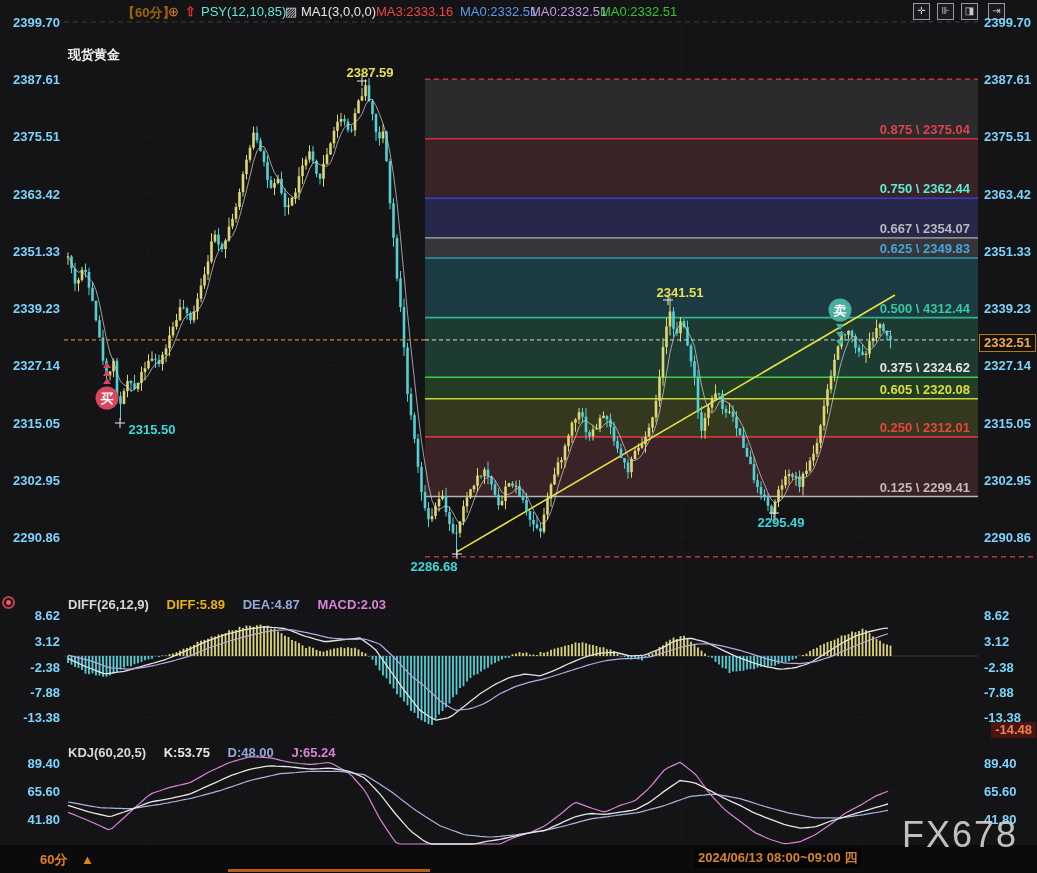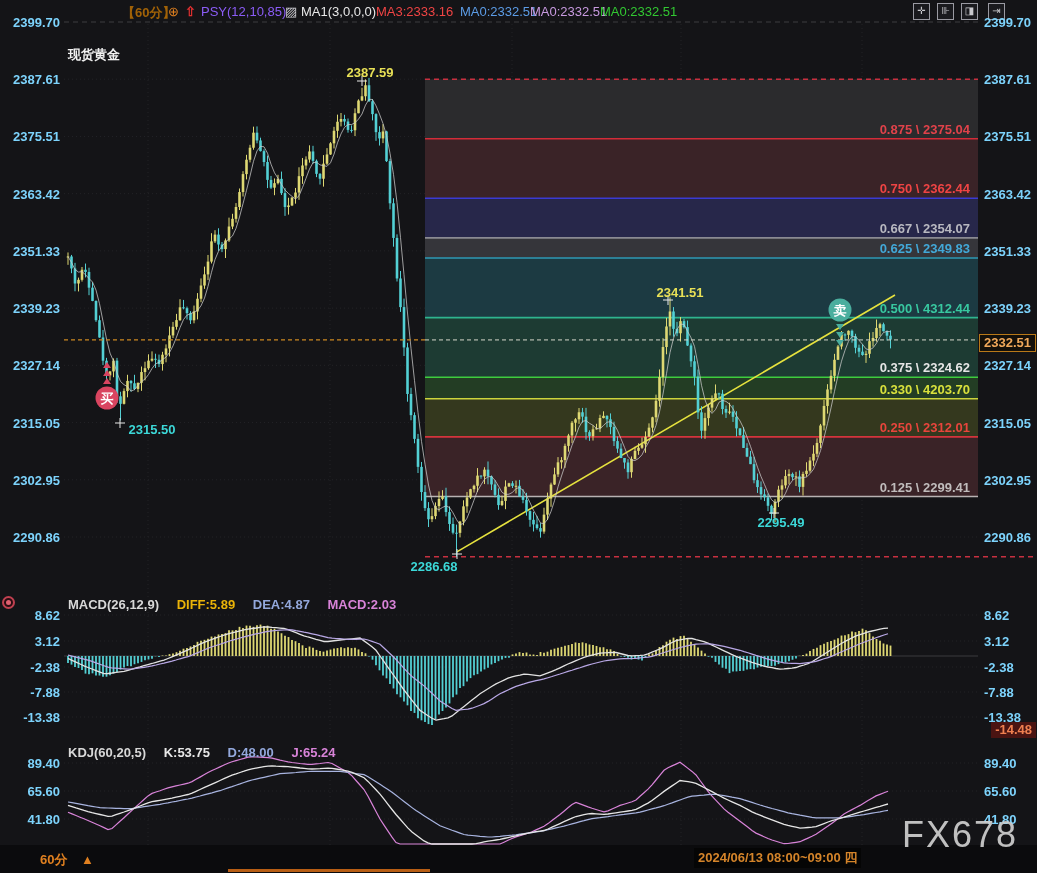--- a/index.html
+++ b/index.html
@@ -810,21 +810,21 @@
       <polyline points="68,812.2 72,813.9 76,815.5 80,817.2 84,818.8 88,820.5 92,822.2 96,824.0 100,825.8 104,827.6 108,829.5 112,828.5 116,824.9 120,821.3 124,817.7 128,814.0 132,810.4 136,806.8 140,803.1 144,799.5 148,795.9 152,793.4 156,792.0 160,790.7 164,789.3 168,787.9 172,786.8 176,785.9 180,785.0 184,784.1 188,783.2 192,781.6 196,779.3 200,777.1 204,774.8 208,772.5 212,770.5 216,768.7 220,766.9 224,765.0 228,763.2 232,761.8 236,760.6 240,759.5 244,758.4 248,757.2 252,756.8 256,757.0 260,757.2 264,757.4 268,757.7 272,758.2 276,759.1 280,760.1 284,761.0 288,761.9 292,762.5 296,763.0 300,763.5 304,763.9 308,764.4 312,764.4 316,763.9 320,763.5 324,763.0 328,762.5 332,763.5 336,765.7 340,768.0 344,770.3 348,772.5 352,775.9 356,780.5 360,785.0 364,789.5 368,796.3 372,803.9 376,811.5 380,819.0 384,825.1 388,831.1 392,837.2 396,842.5 400,844.0 404,844.0 408,844.0 412,844.0 416,844.0 420,844.0 424,844.0 428,844.0 432,844.0 436,844.0 440,844.0 444,844.0 448,844.0 452,844.0 456,844.0 460,844.0 464,844.0 468,844.0 472,844.0 476,844.0 480,844.0 484,844.0 488,844.0 492,844.0 496,844.0 500,844.0 504,842.2 508,840.3 512,838.5 516,836.9 520,835.7 524,834.4 528,833.2 532,831.7 536,829.9 540,828.1 544,826.3 548,823.6 552,820.5 556,817.5 560,814.5 564,811.2 568,807.8 572,804.5 576,802.4 580,803.9 584,805.4 588,806.9 592,808.3 596,809.5 600,810.7 604,811.9 608,810.9 612,809.0 616,807.2 620,805.4 624,804.2 628,803.0 632,801.8 636,800.0 640,796.3 644,792.7 648,789.1 652,784.8 656,780.0 660,775.2 664,770.3 668,767.8 672,765.9 676,764.1 680,762.3 684,765.3 688,768.4 692,771.4 696,775.0 700,780.5 704,785.9 708,791.4 712,796.2 716,800.4 720,804.7 724,808.9 728,812.2 732,815.2 736,818.3 740,821.3 744,824.3 748,827.3 752,830.4 756,833.1 760,834.9 764,836.7 768,838.5 772,840.0 776,841.2 780,842.5 784,843.7 788,843.5 792,842.9 796,842.3 800,841.7 804,839.9 808,838.1 812,836.3 816,834.2 820,831.5 824,828.8 828,826.1 832,823.2 836,820.2 840,817.1 844,814.1 848,811.8 852,809.6 856,807.5 860,805.4 864,803.0 868,800.6 872,798.2 876,795.9 880,794.4 884,792.8 888,791.2" fill="none" stroke="#d883d8" stroke-width="1.2"></polyline>
       <polyline points="68,802.0 72,802.7 76,803.4 80,804.1 84,804.8 88,805.6 92,806.3 96,807.0 100,807.7 104,807.8 108,808.0 112,808.1 116,808.3 120,808.4 124,808.6 128,808.7 132,808.5 136,807.9 140,807.3 144,806.7 148,806.1 152,805.5 156,804.9 160,804.3 164,803.5 168,802.8 172,802.0 176,801.3 180,800.5 184,799.7 188,799.0 192,798.1 196,797.0 200,796.0 204,794.9 208,793.8 212,792.8 216,791.7 220,790.7 224,789.3 228,787.9 232,786.6 236,785.2 240,783.9 244,782.5 248,781.1 252,780.0 256,779.1 260,778.2 264,777.3 268,776.4 272,775.5 276,774.6 280,773.7 284,773.4 288,773.1 292,772.8 296,772.5 300,772.1 304,771.8 308,771.5 312,771.4 316,771.4 320,771.4 324,771.4 328,771.4 332,771.4 336,771.4 340,771.4 344,771.9 348,772.5 352,773.0 356,773.6 360,774.1 364,774.7 368,776.7 372,779.2 376,781.8 380,784.3 384,786.9 388,789.4 392,792.2 396,795.3 400,798.4 404,801.5 408,804.5 412,807.6 416,810.6 420,813.1 424,815.7 428,818.2 432,820.7 436,823.3 440,825.8 444,827.3 448,828.7 452,830.2 456,831.6 460,833.1 464,834.5 468,835.2 472,835.5 476,835.9 480,836.3 484,836.6 488,837.0 492,837.0 496,836.6 500,836.3 504,835.9 508,835.5 512,835.2 516,834.8 520,834.2 524,833.7 528,833.1 532,832.6 536,832.0 540,831.5 544,830.6 548,829.7 552,828.8 556,827.9 560,827.0 564,826.1 568,825.0 572,823.9 576,822.8 580,821.7 584,820.7 588,819.6 592,818.7 596,818.2 600,817.7 604,817.1 608,816.6 612,816.0 616,815.5 620,814.9 624,814.4 628,813.8 632,813.3 636,812.8 640,812.2 644,811.1 648,810.0 652,808.9 656,807.9 660,806.8 664,805.7 668,804.3 672,802.9 676,801.4 680,800.0 684,798.5 688,797.1 692,796.2 696,795.8 700,795.4 704,795.1 708,794.7 712,794.3 716,794.3 720,795.0 724,795.7 728,796.4 732,797.2 736,797.9 740,798.6 744,799.9 748,801.1 752,802.4 756,803.7 760,805.0 764,806.2 768,807.4 772,808.5 776,809.5 780,810.6 784,811.7 788,812.8 792,813.7 796,814.4 800,815.2 804,815.9 808,816.6 812,817.3 816,817.9 820,817.9 824,817.9 828,817.9 832,817.9 836,817.9 840,817.9 844,817.3 848,816.8 852,816.3 856,815.7 860,815.2 864,814.6 868,813.9 872,813.2 876,812.5 880,811.8 884,811.0 888,810.3" fill="none" stroke="#a8b4e0" stroke-width="1.2"></polyline>
       <polyline points="68,805.4 72,806.6 76,807.9 80,809.1 84,810.4 88,811.6 92,812.7 96,813.6 100,814.5 104,815.4 108,816.3 112,816.1 116,814.7 120,813.3 124,812.0 128,810.6 132,809.2 136,807.6 140,806.0 144,804.4 148,802.8 152,801.7 156,801.0 160,800.3 164,799.6 168,798.9 172,798.2 176,797.2 180,796.3 184,795.4 188,794.5 192,793.2 196,791.4 200,789.5 204,787.7 208,785.9 212,784.1 216,782.3 220,780.5 224,778.6 228,776.8 232,775.2 236,773.9 240,772.5 244,771.2 248,769.8 252,768.8 256,768.1 260,767.4 264,766.7 268,766.1 272,765.8 276,766.1 280,766.3 284,766.5 288,766.7 292,767.1 296,767.5 300,768.0 304,768.4 308,768.9 312,769.0 316,768.8 320,768.6 324,768.3 328,768.1 332,768.3 336,769.0 340,769.7 344,770.4 348,771.1 352,772.3 356,774.1 360,775.9 364,777.7 368,781.4 372,785.6 376,789.8 380,794.1 384,799.2 388,804.4 392,809.5 396,814.5 400,819.0 404,823.6 408,828.1 412,831.9 416,834.9 420,837.9 424,840.9 428,842.8 432,844.0 436,844.0 440,844.0 444,844.0 448,844.0 452,844.0 456,844.0 460,844.0 464,844.0 468,844.0 472,844.0 476,843.7 480,842.8 484,841.9 488,841.2 492,840.6 496,840.0 500,839.4 504,838.5 508,837.6 512,836.7 516,835.8 520,834.9 524,834.0 528,833.1 532,832.3 536,831.7 540,831.1 544,830.5 548,829.0 552,827.2 556,825.4 560,823.6 564,821.7 568,819.9 572,818.1 576,816.5 580,815.6 584,814.7 588,813.8 592,813.5 596,813.8 600,814.1 604,814.4 608,814.0 612,813.4 616,812.8 620,812.2 624,811.6 628,811.0 632,810.4 636,809.4 640,807.3 644,805.2 648,803.1 652,800.5 656,797.5 660,794.4 664,791.4 668,788.6 672,785.9 676,783.2 680,780.5 684,781.1 688,781.7 692,782.3 696,783.3 700,785.4 704,787.5 708,789.6 712,791.7 716,793.8 720,796.0 724,798.1 728,800.0 732,801.8 736,803.6 740,805.4 744,807.5 748,809.6 752,811.8 756,813.7 760,815.2 764,816.8 768,818.3 772,819.8 776,821.3 780,822.8 784,824.3 788,825.4 792,826.3 796,827.2 800,828.1 804,827.8 808,827.5 812,827.2 816,826.6 820,825.1 824,823.6 828,822.0 832,820.7 836,819.5 840,818.3 844,817.1 848,815.8 852,814.6 856,813.4 860,812.2 864,811.0 868,809.8 872,808.6 876,807.4 880,806.3 884,805.1 888,804.0" fill="none" stroke="#e6e6e6" stroke-width="1.3"></polyline>
     </svg>
 
   
   <span class="toolbar-item" style="left:68px;color:#f0f0f0;margin-top:42px;">现货黄金</span>
   <span class="toolbar-item" style="left:122px;color:#a16207;">【60分】</span>
   <span class="toolbar-item" style="left:168px;color:#e08020;font-weight:400;">⊕</span>
   <span class="toolbar-item" style="left:185px;color:#e03030;">⇧</span>
-  <span class="toolbar-item" style="left:201px;color:#8b5cf6;font-weight:400;">PSY(12,10,85)</span>
+  <span class="toolbar-item" style="left:201px;color:#5eead4;font-weight:400;">PSY(12,10,85)</span>
   <span class="toolbar-item" style="left:285px;color:#cfcfd4;font-weight:400;">▨</span>
   <span class="toolbar-item" style="left:301px;color:#e8e8e8;font-weight:400;">MA1(3,0,0,0)</span>
   <span class="toolbar-item" style="left:376px;color:#ef4444;font-weight:400;">MA3:2333.16</span>
   <span id="ma0-list"><span class="toolbar-item" style="left: 460px; color: rgb(92, 156, 230); font-weight: 400;">MA0:2332.51</span><span class="toolbar-item" style="left: 530px; color: rgb(200, 154, 224); font-weight: 400;">MA0:2332.51</span><span class="toolbar-item" style="left: 600px; color: rgb(50, 200, 50); font-weight: 400;">MA0:2332.51</span></span>
   <span id="window-icons"><span class="winicon" style="left: 913px;">✛</span><span class="winicon" style="left: 937px;">⊪</span><span class="winicon" style="left: 961px;">◨</span><span class="winicon" style="left: 988px;">⇥</span></span>
 
   
   <div id="gen-labels">
       <div class="axis-label axis-left" style="top:22px;left:0;width:60px;">2399.70</div>
       <div class="axis-label" style="top:22px;left:984px;">2399.70</div>
@@ -856,26 +856,26 @@
       <div class="axis-label" style="top:692px;left:984px;">-7.88</div>
       <div class="axis-label axis-left" style="top:717px;left:0;width:60px;">-13.38</div>
       <div class="axis-label" style="top:717px;left:984px;">-13.38</div>
       <div class="axis-label axis-left" style="top:763px;left:0;width:60px;">89.40</div>
       <div class="axis-label" style="top:763px;left:984px;">89.40</div>
       <div class="axis-label axis-left" style="top:791px;left:0;width:60px;">65.60</div>
       <div class="axis-label" style="top:791px;left:984px;">65.60</div>
       <div class="axis-label axis-left" style="top:819px;left:0;width:60px;">41.80</div>
       <div class="axis-label" style="top:819px;left:984px;">41.80</div>
       <div class="fib-label" style="top:136.6841234840129px;color:#e0424a;">0.875 \ 2375.04</div>
-      <div class="fib-label" style="top:196.3037486218296px;color:#ef4444;">0.750 \ 2362.44</div>
+      <div class="fib-label" style="top:196.3037486218296px;color:#5eead4;">0.750 \ 2362.44</div>
       <div class="fib-label" style="top:235.90821389195048px;color:#b8b8c0;">0.667 \ 2354.07</div>
       <div class="fib-label" style="top:255.97069092245516px;color:#42a8d8;">0.625 \ 2349.83</div>
       <div class="fib-label" style="top:315.6376332230807px;color:#38c8a0;">0.500 \ 4312.44</div>
       <div class="fib-label" style="top:375px;color:#e5e5e5;">0.375 \ 2324.62</div>
-      <div class="fib-label" style="top:396.73925027563456px;color:#d8e03c;">0.330 \ 4203.70</div>
+      <div class="fib-label" style="top:396.73925027563456px;color:#d8e03c;">0.605 \ 2320.08</div>
       <div class="fib-label" style="top:434.9242006615208px;color:#e8453c;">0.250 \ 2312.01</div>
       <div class="fib-label" style="top:494.5438257993397px;color:#c0bcbc;">0.125 \ 2299.41</div>
       <div class="annotation" style="left:370px;top:72px;color:#e8e056;">2387.59</div>
       <div class="annotation" style="left:680px;top:292px;color:#e8e056;">2341.51</div>
       <div class="annotation" style="left:152px;top:429px;color:#3cd8d8;">2315.50</div>
       <div class="annotation" style="left:434px;top:566px;color:#3cd8d8;">2286.68</div>
       <div class="annotation" style="left:781px;top:522px;color:#3cd8d8;">2295.49</div>
       <div class="marker" style="left:107px;top:398px;background:#d94560;">买</div>
       <div class="marker-arrow" style="left: 107px; top: 378px; border-left: 4px solid transparent; border-right: 4px solid transparent; border-bottom: 6px solid rgb(217, 69, 96);"></div>
       <div class="marker-arrow" style="left: 107px; top: 370px; border-left: 4px solid transparent; border-right: 4px solid transparent; border-bottom: 6px solid rgb(217, 69, 96);"></div>
@@ -889,21 +889,21 @@
       <div class="date-label" style="left:512px;">06/11</div>
       <div class="date-label" style="left:681px;">06/13</div>
       <div class="date-label" style="left:862px;">06/15</div>
     </div>
 
   
   <div class="badge abs" id="price-badge">2332.51</div>
 
   
   <div class="panel-header" style="left:68px;top:597px;">
-    <span style="color:#d8d8d8;">MACD(26,12,9)</span>
+    <span style="color:#d8d8d8;">DIFF(26,12,9)</span>
     <span style="color:#eab308;">DIFF:5.89</span>
     <span style="color:#93a8dc;">DEA:4.87</span>
     <span style="color:#d883d8;">MACD:2.03</span>
   </div>
   <div class="badge abs" id="macd-badge">-14.48</div>
 
   
   <div class="panel-header" style="left:68px;top:745px;">
     <span style="color:#d8d8d8;">KDJ(60,20,5)</span>
     <span style="color:#e8e8e8;margin-top:12px;">K:53.75</span>

